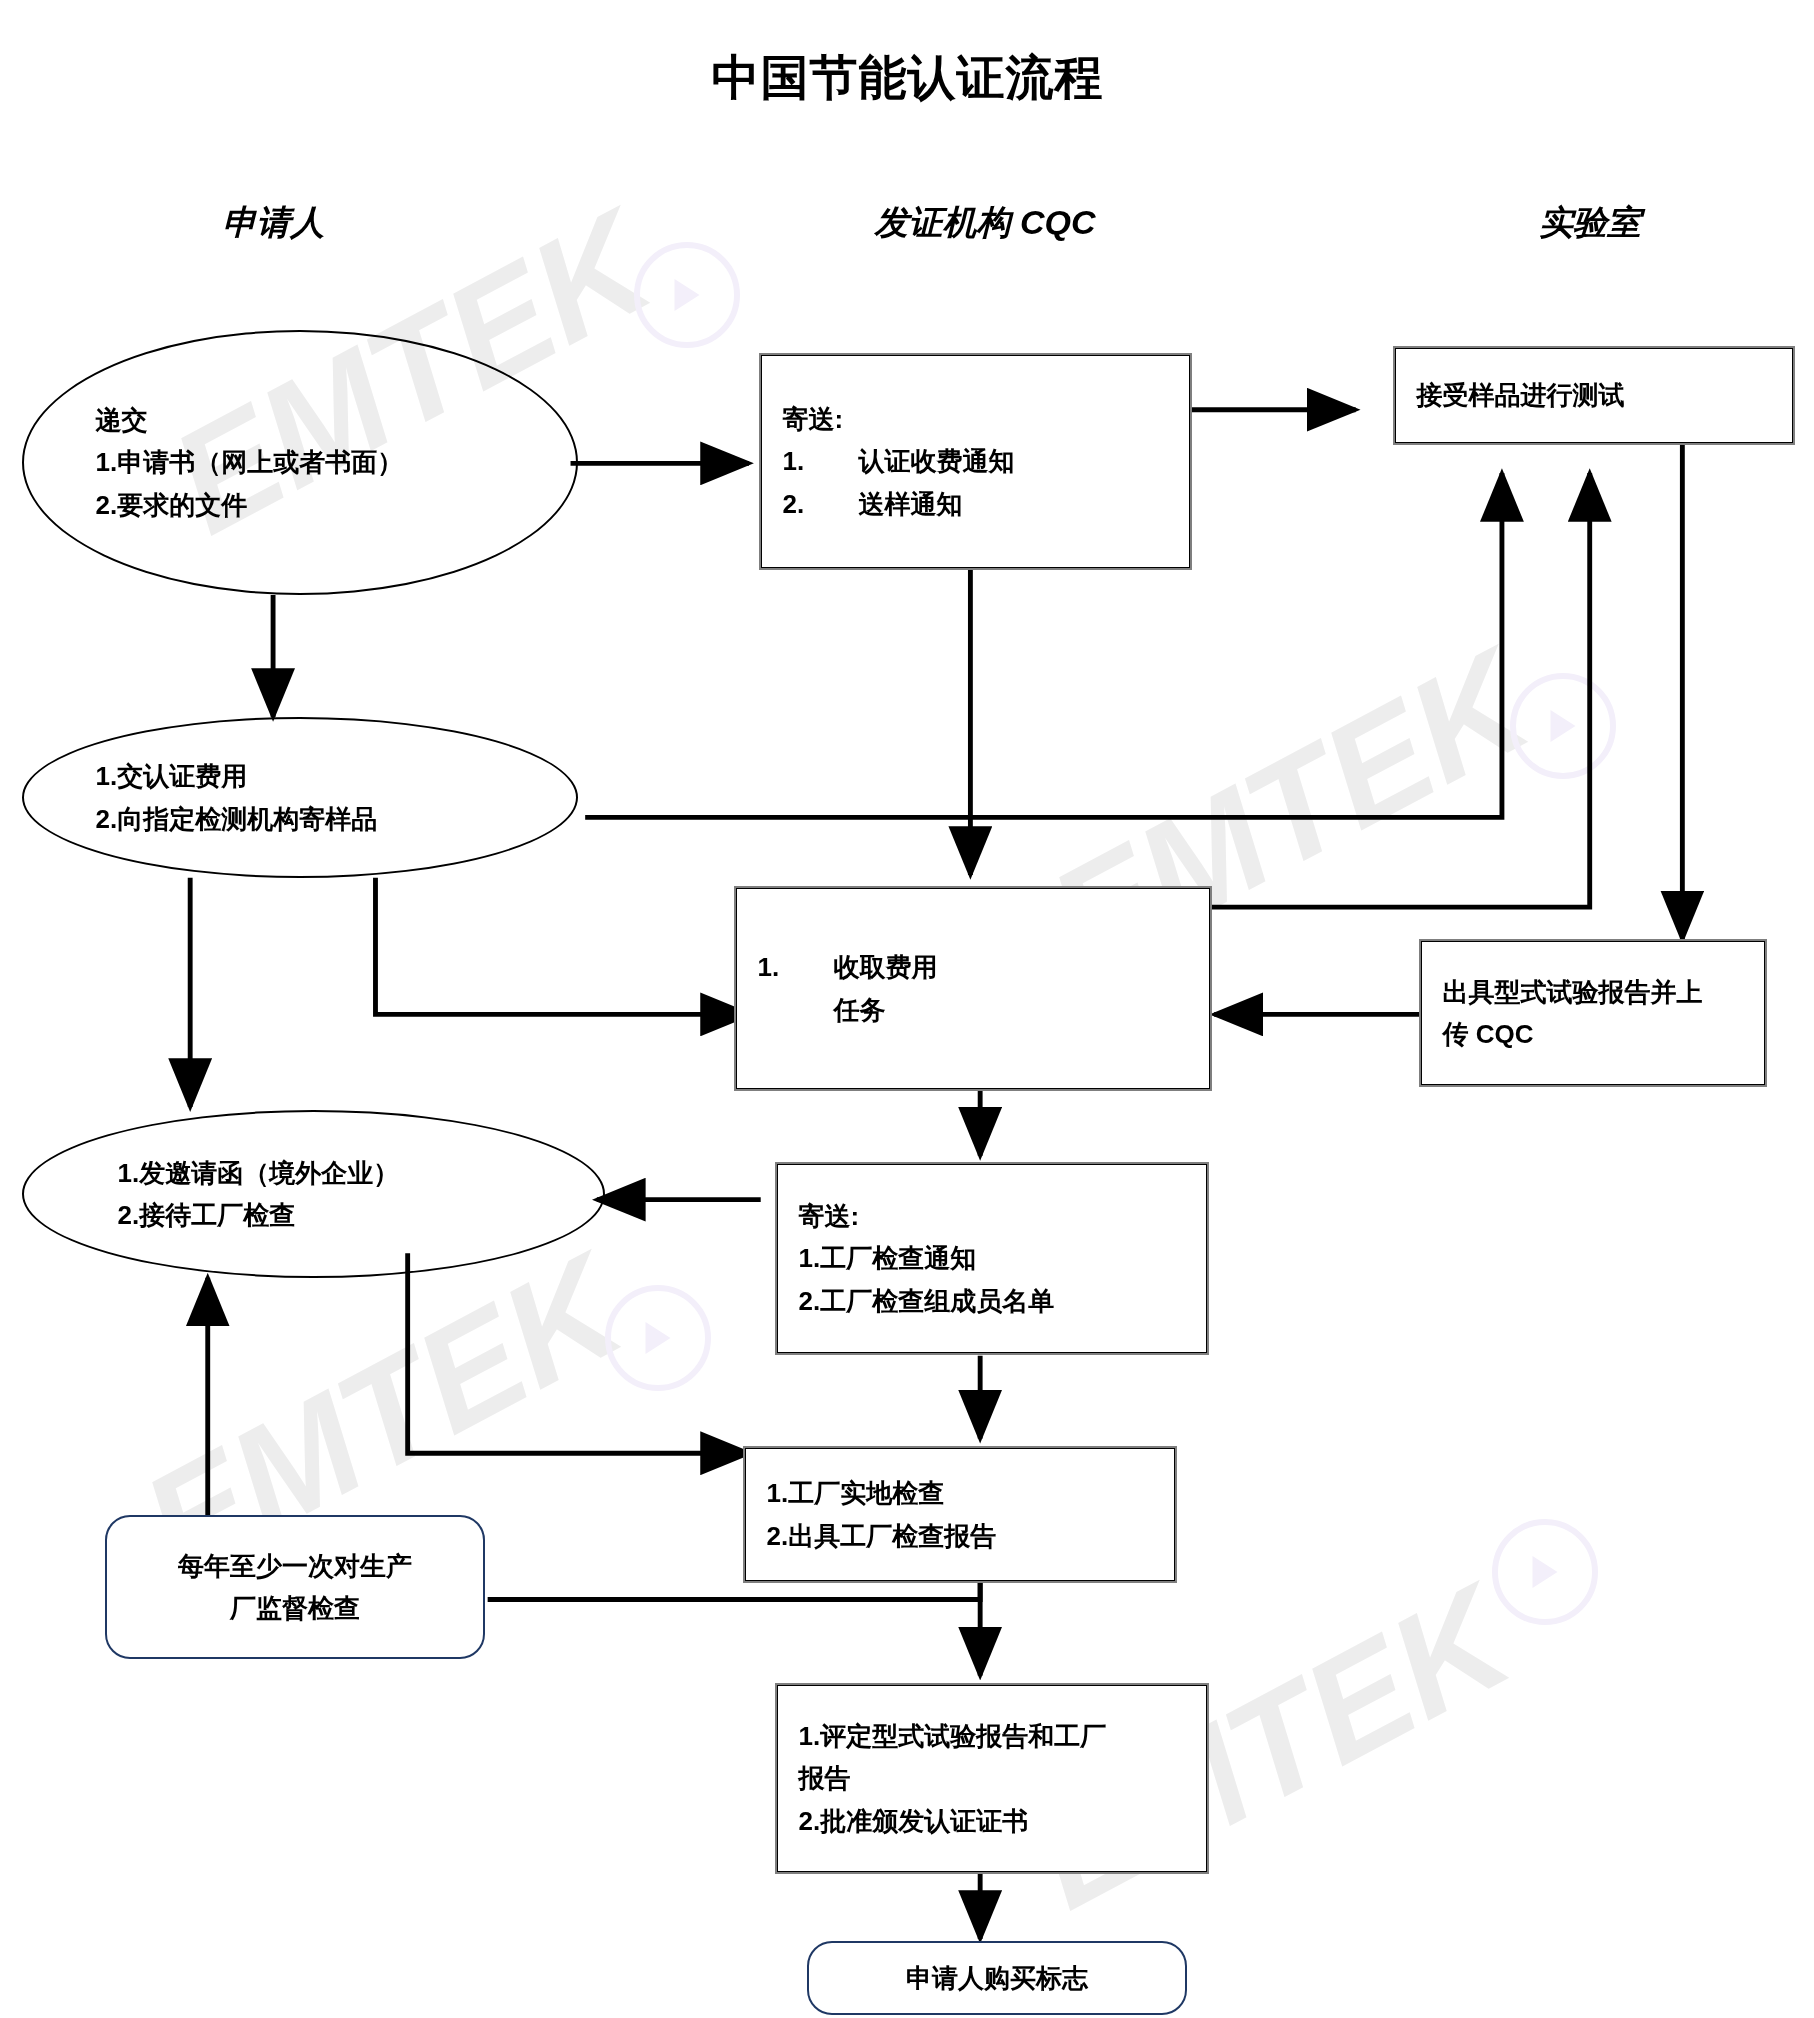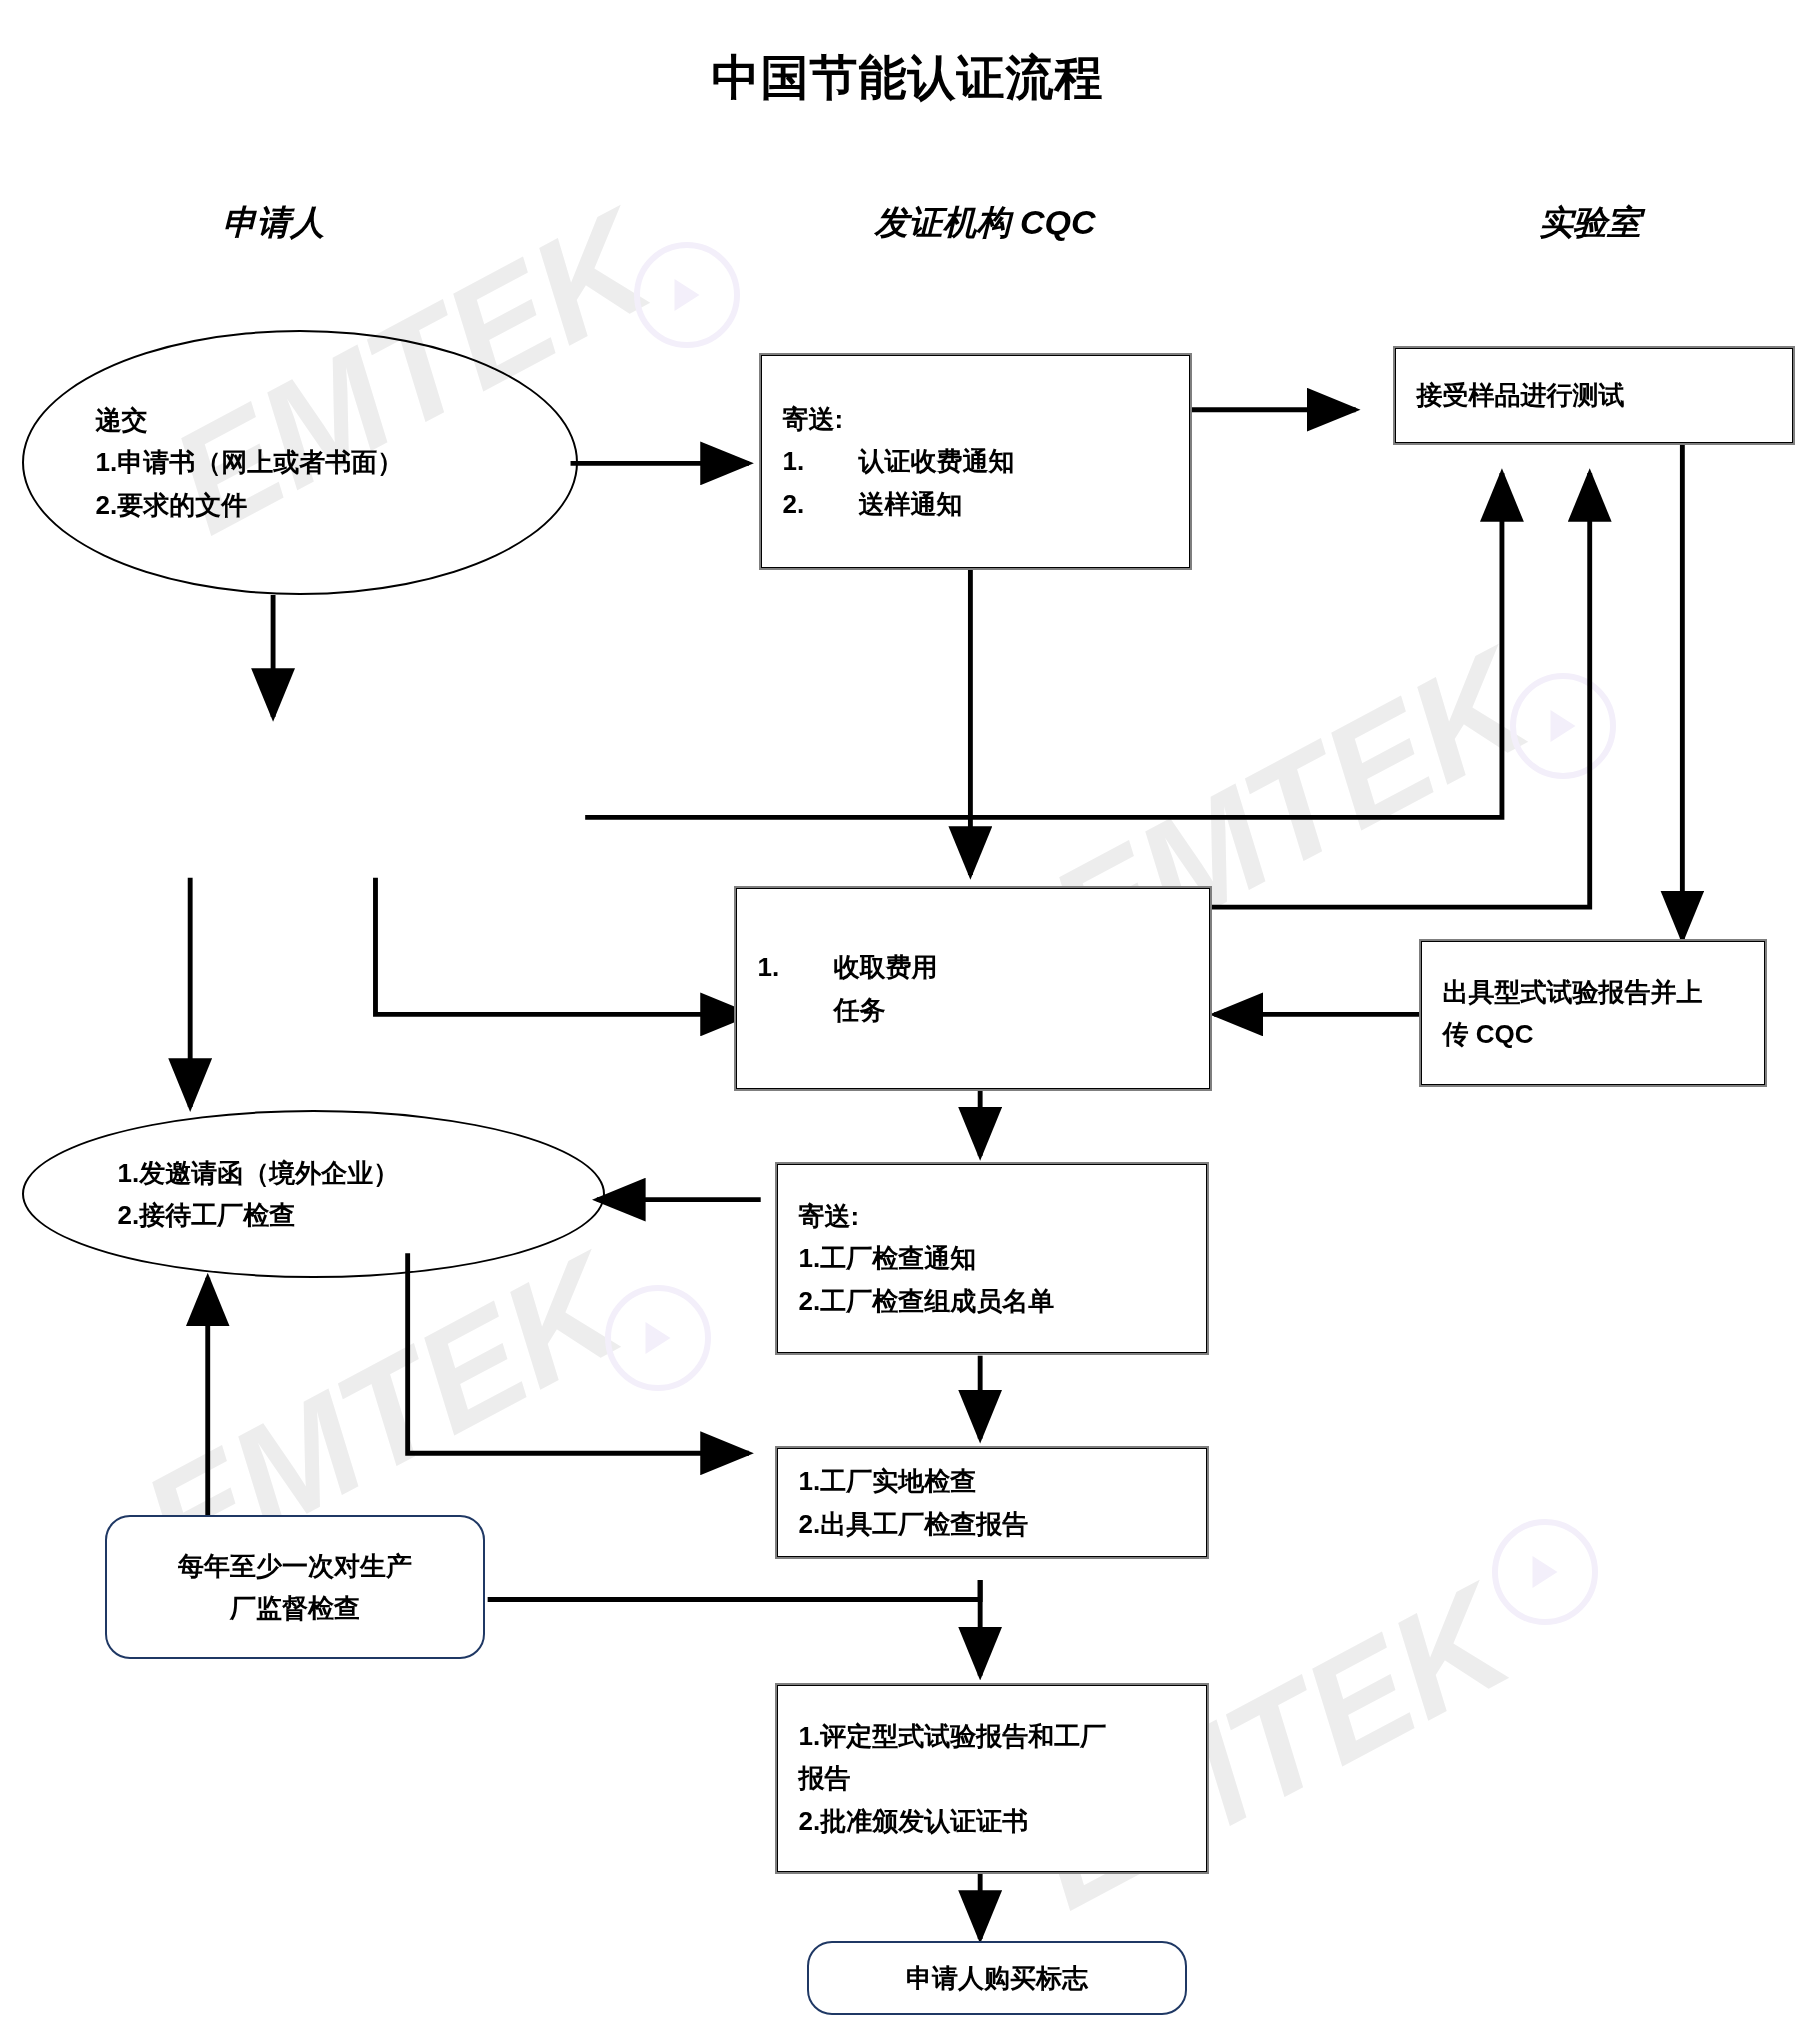--- a/index.html
+++ b/index.html
@@ -133,20 +133,26 @@
       </div>
     </div>
   </div>
 
   <div class="node rect" style="left:1393px;top:346px;width:402px;height:99px;">
     <div class="inner">
       <div class="line">接受样品进行测试</div>
     </div>
   </div>
 
+  <div class="node ellipse" style="left:21.5px;top:717px;width:556px;height:161px;">
+    <div class="inner">
+      <div class="line">1.交认证费用</div>
+      <div class="line">2.向指定检测机构寄样品</div>
+    </div>
+  </div>
 
   <div class="node rect" style="left:734px;top:886px;width:478px;height:205px;">
     <div class="inner">
       <div class="line">
         <span class="num">1.</span><span>收取费用</span>
       </div>
       <div class="line">
         <span class="num"></span><span>任务</span>
       </div>
     </div>
@@ -167,21 +173,21 @@
   </div>
 
   <div class="node rect" style="left:775px;top:1162px;width:434px;height:193px;">
     <div class="inner">
       <div class="line">寄送:</div>
       <div class="line">1.工厂检查通知</div>
       <div class="line">2.工厂检查组成员名单</div>
     </div>
   </div>
 
-  <div class="node rect" style="left:775px;top:1446px;width:434px;height:113px;">
+  <div class="node rect" style="left:743px;top:1446px;width:434px;height:137px;">
     <div class="inner">
       <div class="line">1.工厂实地检查</div>
       <div class="line">2.出具工厂检查报告</div>
     </div>
   </div>
 
   <div class="node round" style="left:105px;top:1515px;width:380px;height:144px;">
     <div class="inner">
       <div class="line center">每年至少一次对生产</div>
       <div class="line center">厂监督检查</div>

